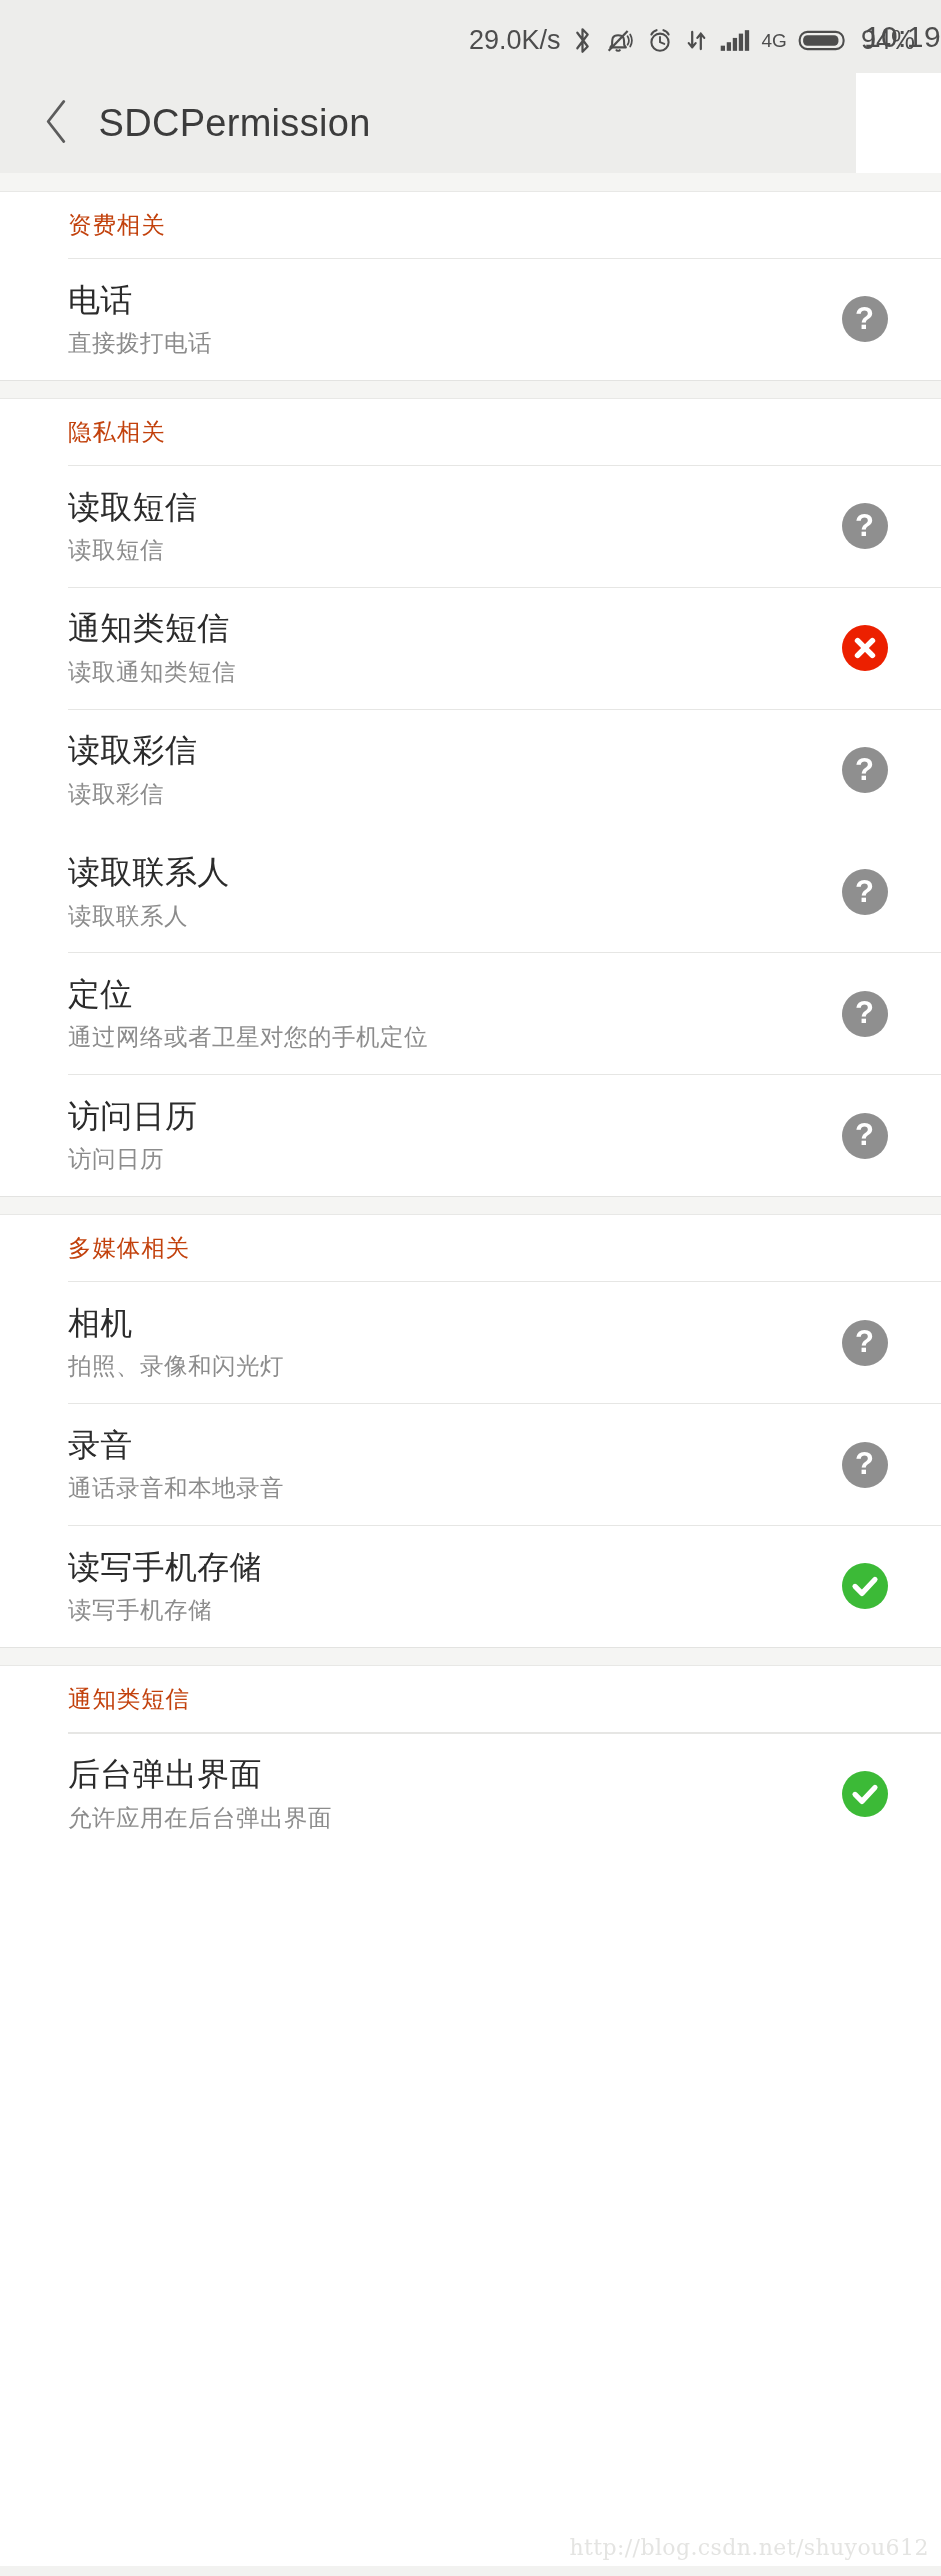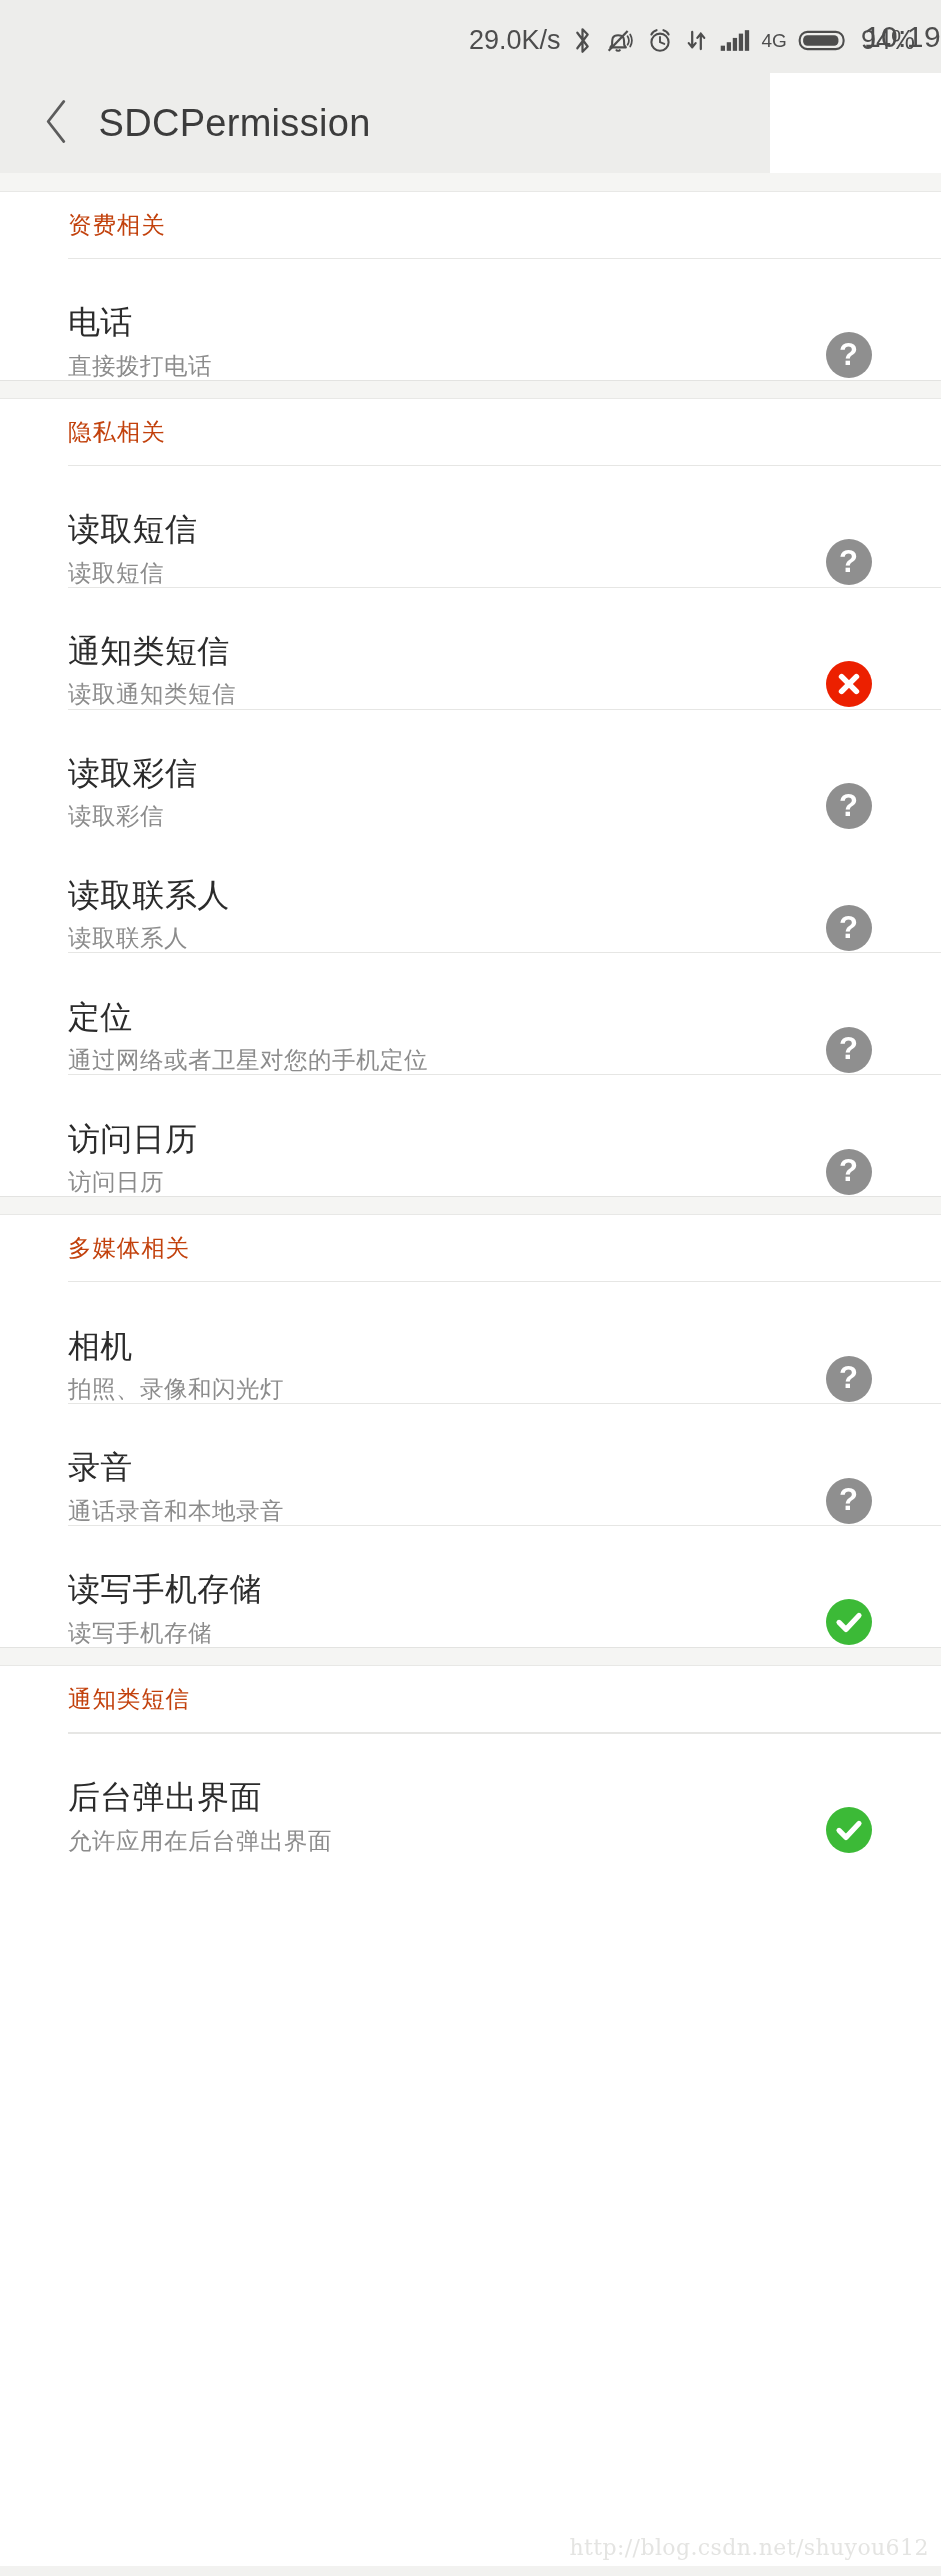--- a/index.html
+++ b/index.html
@@ -24,21 +24,21 @@
     display:flex; align-items:center; gap:11.3px;
   }
   .sb-speed{ font-size:27px; color:#4d4d4d; font-family:"Liberation Sans",sans-serif; }
   .sb-4g{ font-size:19px; color:#4d4d4d; font-family:"Liberation Sans",sans-serif; }
   .sb-batt-pct{ font-size:27px; color:#4d4d4d; font-family:"Liberation Sans",sans-serif; margin-left:2.6px;}
   .sb-ic{ display:flex; align-items:center; justify-content:center; }
   .sb-ic svg{ display:block; }
 
   
   .titlebar{
-    height:100px; width:770px; background:#ededeb;
+    height:100px; width:856px; background:#ededeb;
     display:flex; align-items:center;
   }
   .back-btn{
     width:65px; height:65px; margin-left:23px;
     display:flex; align-items:center; justify-content:center;
     cursor:pointer;
   }
   .title-text{
     font-size:38px; color:#3c3c3c; margin-left:10.5px;
     font-family:"Liberation Sans",sans-serif; letter-spacing:0.3px;
@@ -51,22 +51,22 @@
 
   .sec-head{
     height:66px; display:flex; align-items:center;
     padding-left:68px; background:#ffffff;
   }
   .sec-head-label{ font-size:23.5px; color:#c2410c; letter-spacing:0.9px; }
 
   .rule{ height:0.9px; background:#e6e6e4; margin-left:68px; }
 
   .row{
-    min-height:121px; display:flex; align-items:flex-end;
-    background:#ffffff; padding-left:68px; padding-right:68px;
+    min-height:121px; display:flex; align-items:center;
+    background:#ffffff; padding-left:68px; padding-right:52px;
     cursor:pointer;
   }
   .row-texts{ flex:1 1 auto; }
   .row-title{
     font-size:32px; color:#2b2b2b; line-height:1.18; letter-spacing:0.3px;
   }
   .row-sub{
     font-size:23.5px; color:#8c8c8c; line-height:1.2; margin-top:9.6px; letter-spacing:0.5px;
   }
   .row-status{

